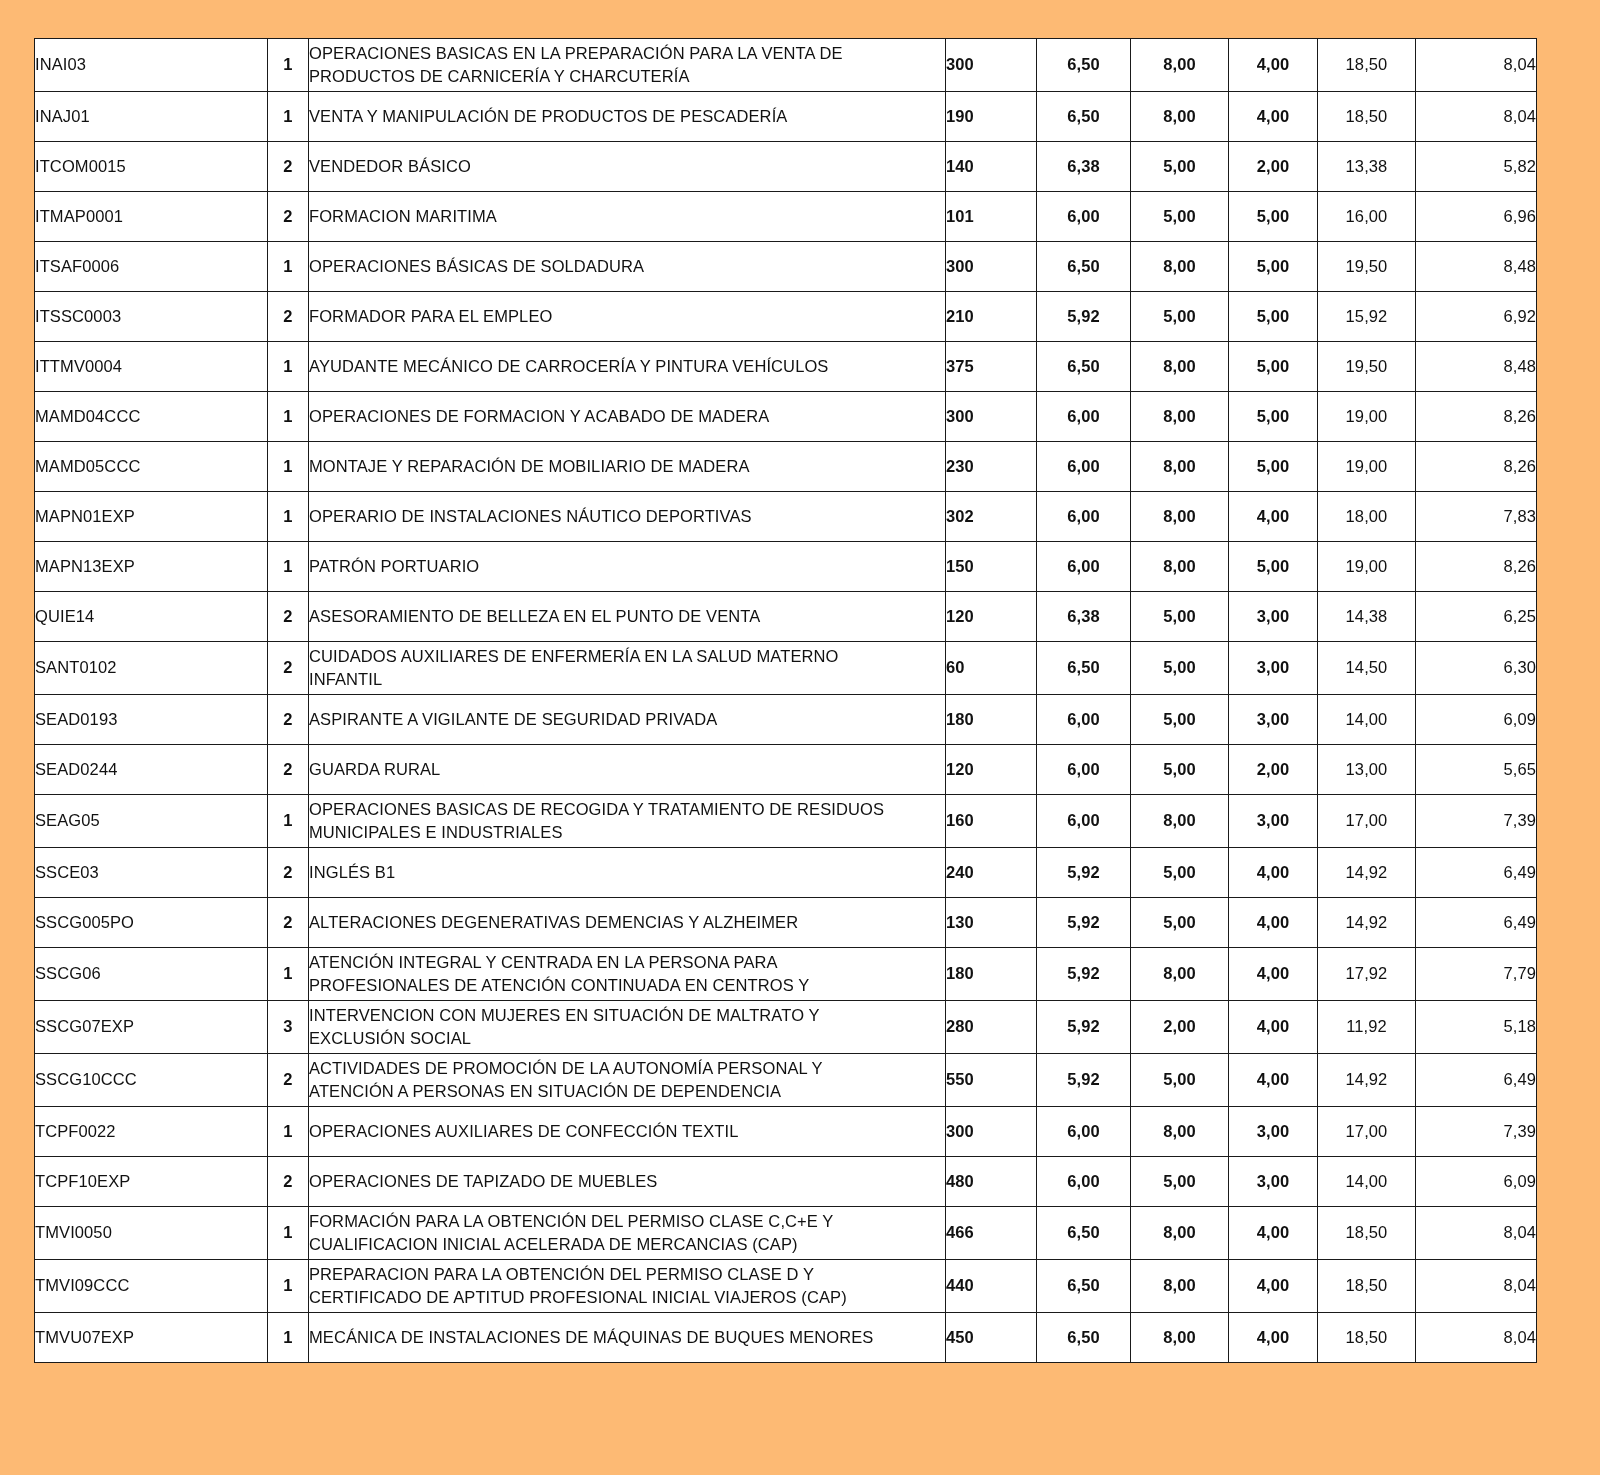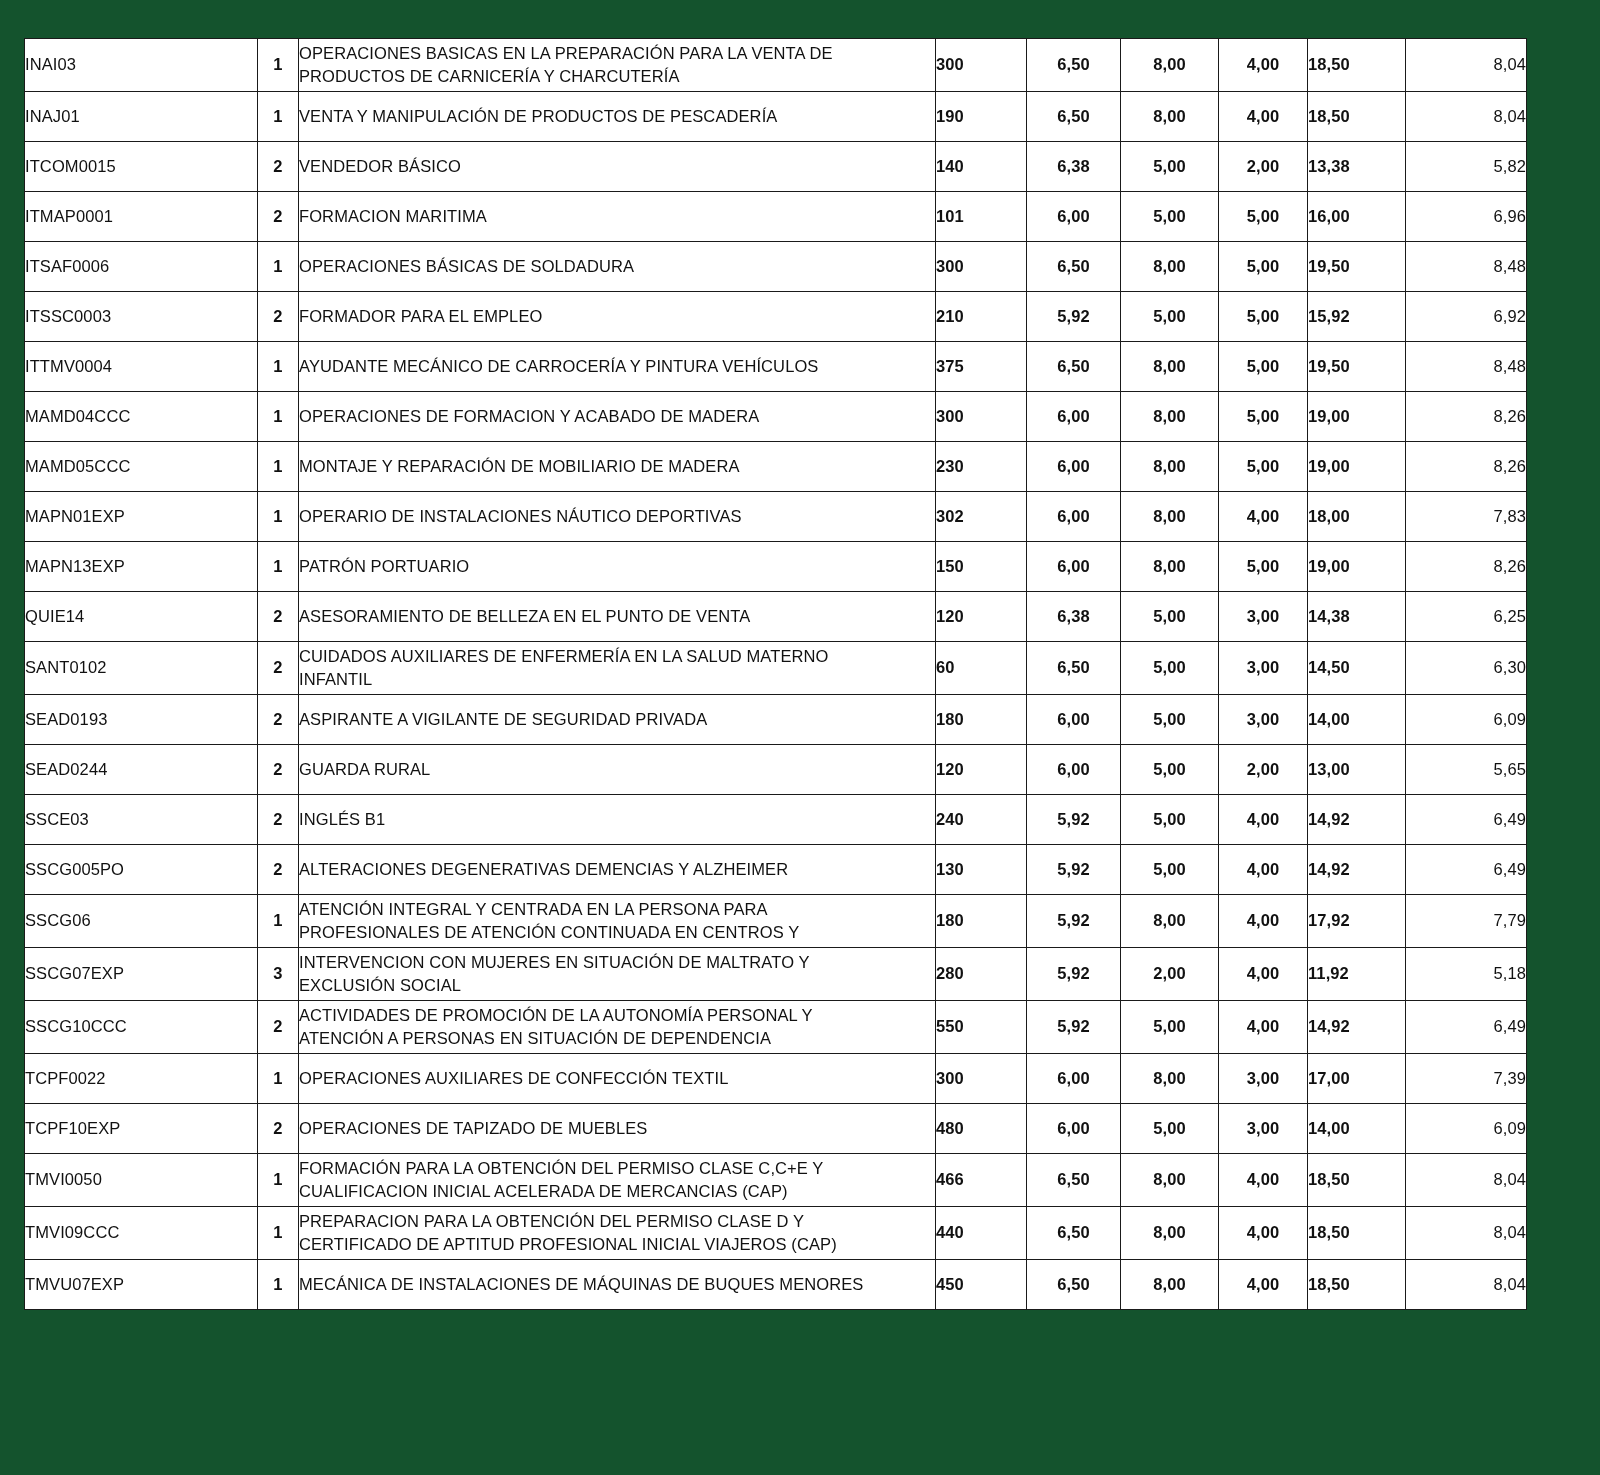--- a/index.html
+++ b/index.html
@@ -11,23 +11,23 @@
     width: 1600px;
     height: 1475px;
     font-family: "Liberation Sans", sans-serif;
     color: #000000;
     overflow: hidden;
   }
   .page {
     position: relative;
     width: 1600px;
     height: 1475px;
-    background: #14532d;
+    background: #fdba74;
     box-sizing: border-box;
-    padding: 38px 70px 0 24px;
+    padding: 38px 70px 0 34px;
   }
   table.grid {
     border-collapse: collapse;
     table-layout: fixed;
     width: 1464px;
     background: #ffffff;
   }
   table.grid td {
     border: 1.6px solid #1a1a1a;
     padding: 0;
@@ -67,22 +67,23 @@
     width: 90px;
     text-align: center;
     font-size: 17px;
     font-weight: bold;
   }
   td.c-v1 { width: 93px; }
   td.c-v2 { width: 97px; }
   td.c-v3 { width: 88px; }
   td.c-total {
     width: 97px;
+    text-align: center;
     font-size: 17px;
-    font-weight: bold;
+    font-weight: normal;
   }
   td.c-score {
     width: 120px;
     text-align: right;
     font-size: 17px;
     font-weight: normal;
   }
   tr.two-line td { height: 52px; }
   .desc-line { display: block; }
   .desc-line + .desc-line { margin-top: 1px; }
@@ -283,20 +284,34 @@
           <td class="c-desc">
             <span class="desc-line">GUARDA RURAL</span>
           </td>
           <td class="c-hours">120</td>
           <td class="c-v1">6,00</td>
           <td class="c-v2">5,00</td>
           <td class="c-v3">2,00</td>
           <td class="c-total">13,00</td>
           <td class="c-score">5,65</td>
         </tr>
+        <tr class="two-line">
+          <td class="c-code">SEAG05</td>
+          <td class="c-num">1</td>
+          <td class="c-desc">
+            <span class="desc-line">OPERACIONES BASICAS DE RECOGIDA Y TRATAMIENTO DE RESIDUOS</span>
+            <span class="desc-line">MUNICIPALES E INDUSTRIALES</span>
+          </td>
+          <td class="c-hours">160</td>
+          <td class="c-v1">6,00</td>
+          <td class="c-v2">8,00</td>
+          <td class="c-v3">3,00</td>
+          <td class="c-total">17,00</td>
+          <td class="c-score">7,39</td>
+        </tr>
         <tr>
           <td class="c-code">SSCE03</td>
           <td class="c-num">2</td>
           <td class="c-desc">
             <span class="desc-line">INGLÉS B1</span>
           </td>
           <td class="c-hours">240</td>
           <td class="c-v1">5,92</td>
           <td class="c-v2">5,00</td>
           <td class="c-v3">4,00</td>

